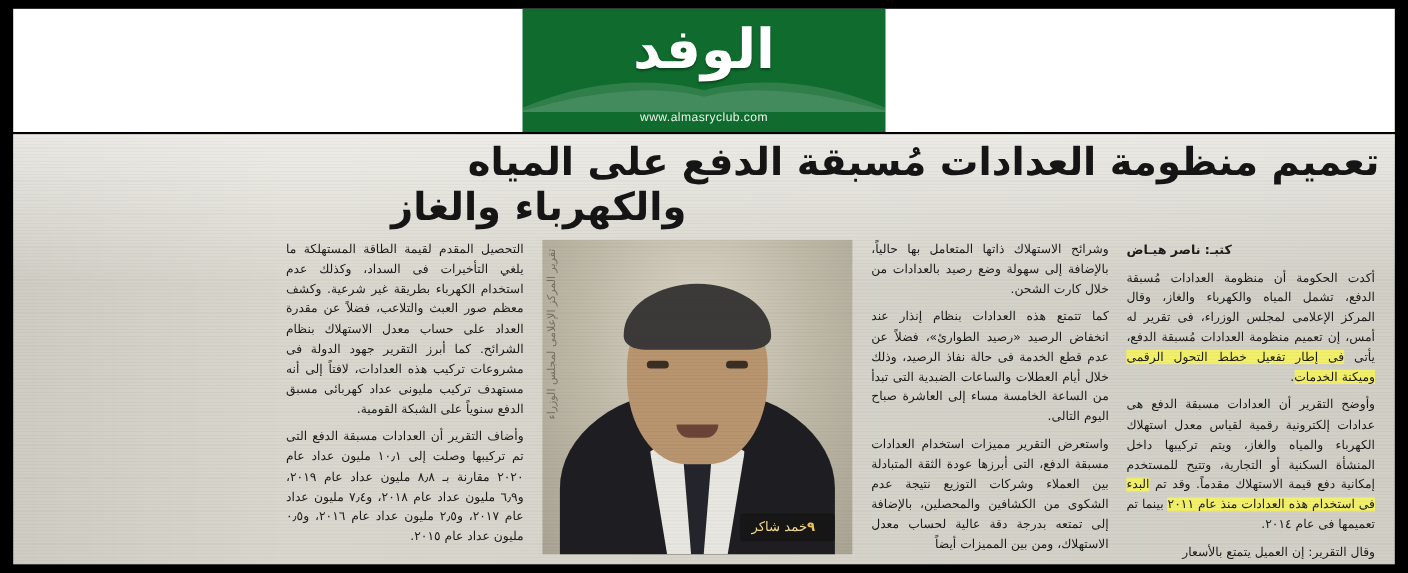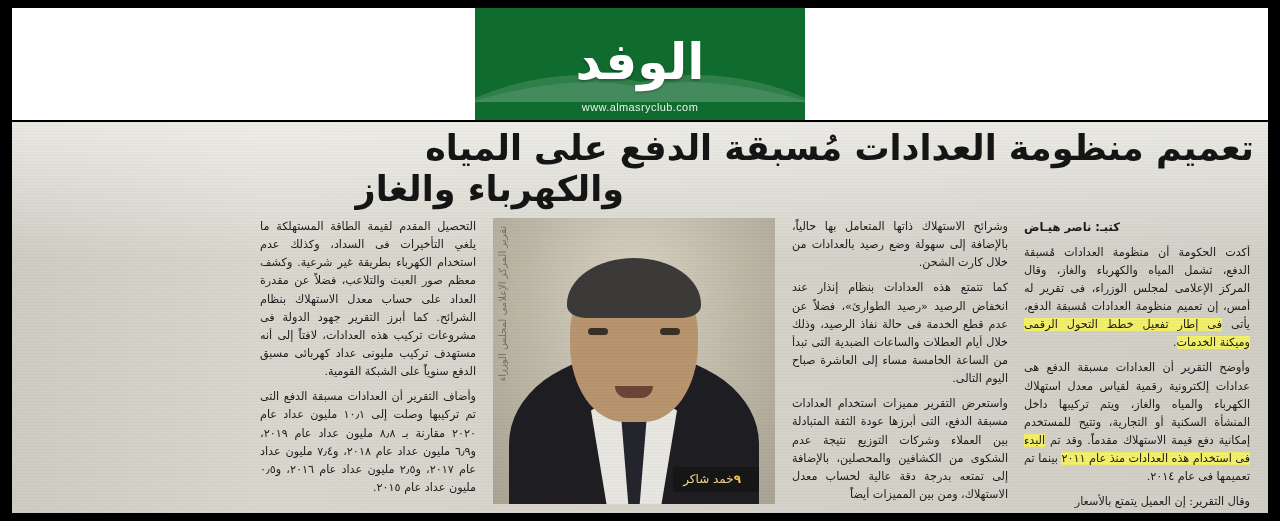--- a/index.html
+++ b/index.html
@@ -37,31 +37,31 @@
     height: 112px;
     background: #0f6b2e;
     display: flex;
     flex-direction: column;
     align-items: center;
     justify-content: flex-start;
     box-sizing: border-box;
     padding-top: 2px;
   }
   .masthead-logo {
-    margin-top: 27px;
+    margin-top: 10px;
     font-family: "DejaVu Sans", sans-serif;
     font-size: 50px;
     font-weight: bold;
     color: #ffffff;
     letter-spacing: 1px;
     line-height: 1;
     text-shadow: 0 2px 2px rgba(0,0,0,0.35);
   }
   .masthead-url {
-    margin-top: 14px;
+    margin-top: 31px;
     font-size: 11px;
     color: #eaf4ea;
     font-family: "Liberation Sans", sans-serif;
     letter-spacing: 0.4px;
   }
   .masthead-swoosh {
     position: absolute;
     left: 0;
     bottom: 18px;
     width: 100%;

